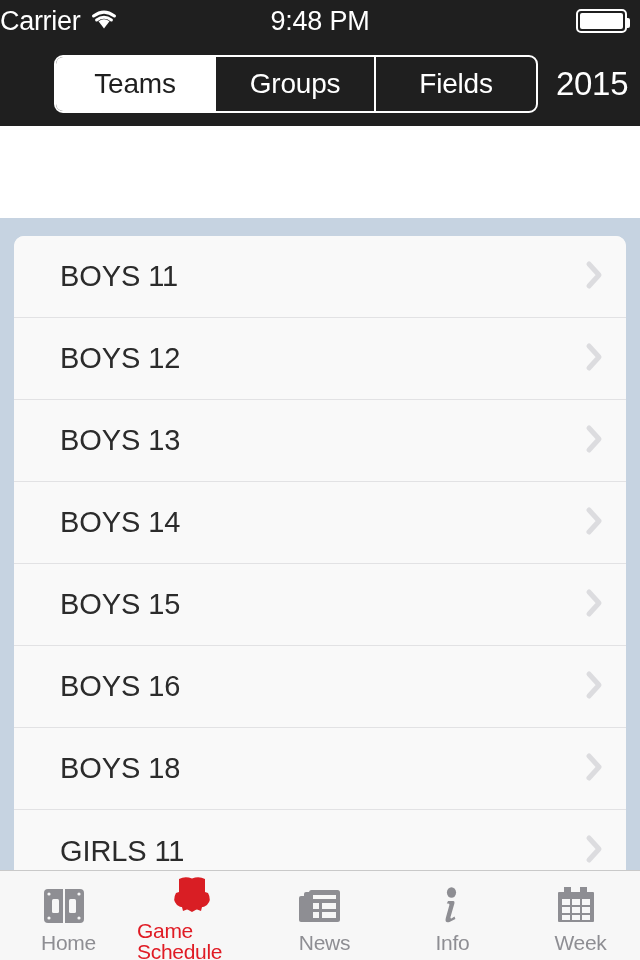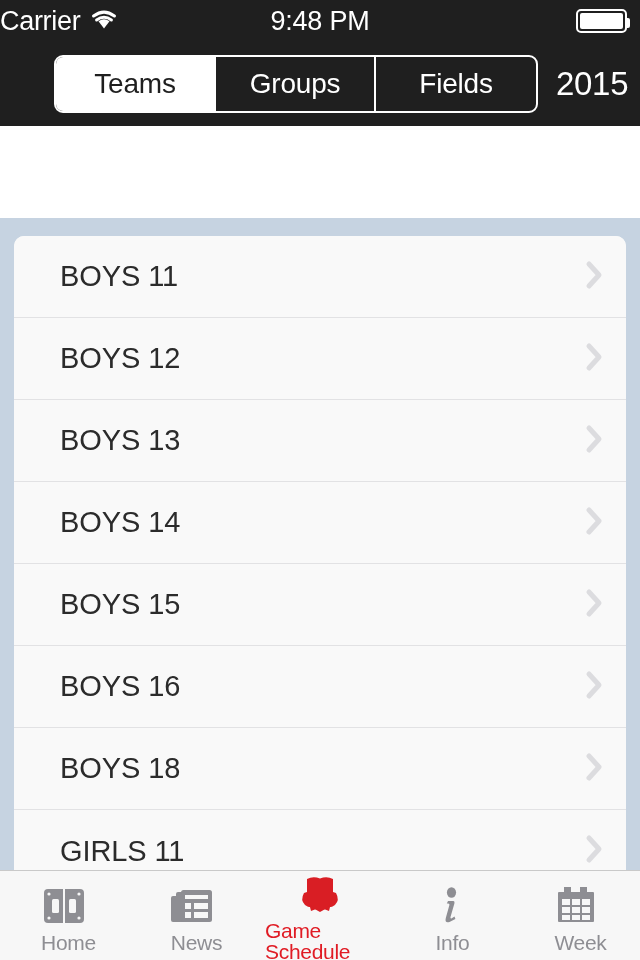--- a/index.html
+++ b/index.html
@@ -348,46 +348,46 @@
           <rect x="28" y="13" width="7" height="14" rx="1.5" fill="#f7f7f7"></rect>
           <circle cx="8" cy="8" r="1.6" fill="#f7f7f7"></circle>
           <circle cx="38" cy="8" r="1.6" fill="#f7f7f7"></circle>
           <circle cx="8" cy="32" r="1.6" fill="#f7f7f7"></circle>
           <circle cx="38" cy="32" r="1.6" fill="#f7f7f7"></circle>
         </svg>
       </span>
       <span class="tab-label">Home</span>
     </div>
 
+    <div class="tab-item active">
+      <span class="tab-icon">
+        <svg width="48" height="44" viewBox="0 0 48 44">
+          <path d="M8 20 Q4 27 9 32 Q14 36 20 33 L18 27 Q12 26 11 19 Z" fill="#D91E24"></path>
+          <path d="M40 20 Q44 27 39 32 Q34 36 28 33 L30 27 Q36 26 37 19 Z" fill="#D91E24"></path>
+          <path d="M13 30 Q24 25 35 30 L33 38 Q24 33 15 38 Z" fill="#D91E24"></path>
+          <path d="M11 6 Q17 3 24 5.5 Q31 3 37 6 L37 22 Q37 33 24 39 Q11 33 11 22 Z" fill="#D91E24"></path>
+        </svg>
+      </span>
+      <span class="tab-label">Game Schedule</span>
+    </div>
+
     <div class="tab-item">
       <span class="tab-icon">
         <svg width="46" height="40" viewBox="0 0 46 40">
           <rect x="2" y="10" width="10" height="26" rx="2" fill="#8e8e93"></rect>
           <rect x="7" y="6" width="10" height="30" rx="2" fill="#8e8e93"></rect>
           <rect x="12" y="4" width="31" height="32" rx="2.5" fill="#8e8e93"></rect>
           <rect x="16" y="9" width="23" height="4" fill="#f7f7f7"></rect>
           <rect x="16" y="17" width="6" height="6" fill="#f7f7f7"></rect>
           <rect x="25" y="17" width="14" height="6" fill="#f7f7f7"></rect>
           <rect x="16" y="26" width="6" height="6" fill="#f7f7f7"></rect>
           <rect x="25" y="26" width="14" height="6" fill="#f7f7f7"></rect>
         </svg>
       </span>
       <span class="tab-label">News</span>
-    </div>
-
-    <div class="tab-item active">
-      <span class="tab-icon">
-        <svg width="48" height="44" viewBox="0 0 48 44">
-          <path d="M8 20 Q4 27 9 32 Q14 36 20 33 L18 27 Q12 26 11 19 Z" fill="#D91E24"></path>
-          <path d="M40 20 Q44 27 39 32 Q34 36 28 33 L30 27 Q36 26 37 19 Z" fill="#D91E24"></path>
-          <path d="M13 30 Q24 25 35 30 L33 38 Q24 33 15 38 Z" fill="#D91E24"></path>
-          <path d="M11 6 Q17 3 24 5.5 Q31 3 37 6 L37 22 Q37 33 24 39 Q11 33 11 22 Z" fill="#D91E24"></path>
-        </svg>
-      </span>
-      <span class="tab-label">Game Schedule</span>
     </div>
 
     <div class="tab-item">
       <span class="tab-icon">
         <svg width="46" height="42" viewBox="0 0 46 42">
           <ellipse cx="26.5" cy="7.5" rx="4.6" ry="5.2" fill="#8e8e93"></ellipse>
           <path d="M23 16 L28.5 16 Q30 16 29.4 18.5 L25.5 32 Q25.1 34 26.8 33.2 L29.5 31.6 L30.4 34 L24.5 37 Q19.5 38.5 20.8 33 L24.4 20 Q24.8 18.4 23.2 18.4 L21.8 18.4 Z" fill="#8e8e93"></path>
         </svg>
       </span>
       <span class="tab-label">Info</span>

